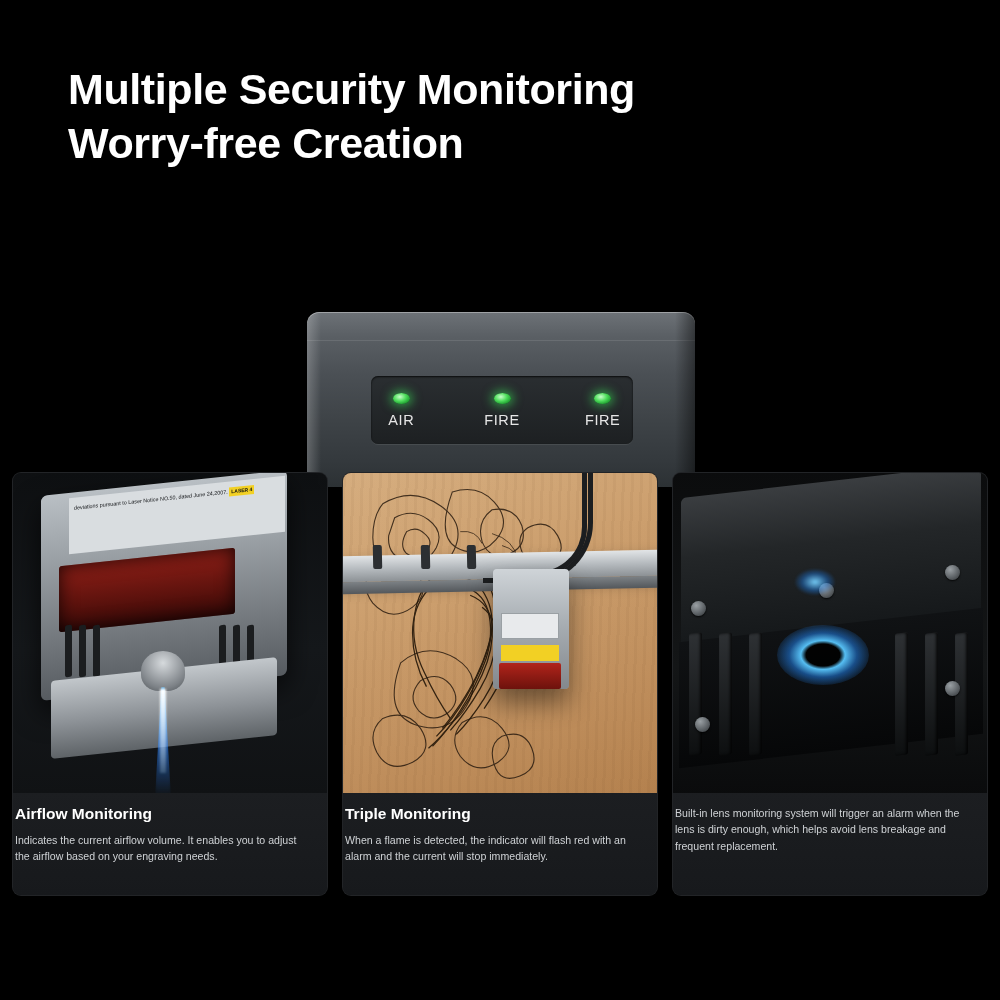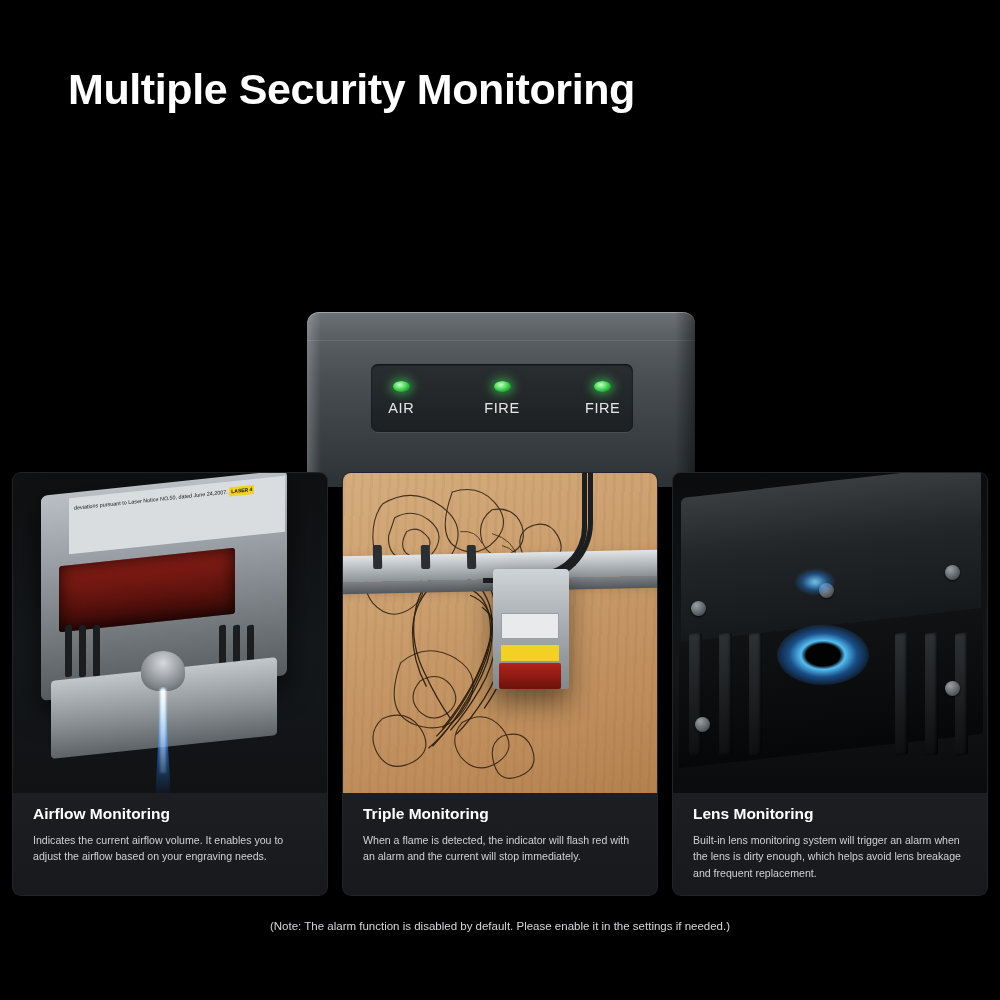--- a/index.html
+++ b/index.html
@@ -57,21 +57,21 @@
     content:"";
     position:absolute; right:0; top:0; width:20px; height:100%;
     background: linear-gradient(270deg, rgba(0,0,0,.45), rgba(0,0,0,0));
   }
   .device-topline {
     position:absolute; left:0; top:28px; width:100%; height:1px;
     background: rgba(255,255,255,.10);
   }
   .led-panel {
     position: absolute;
-    left: 64px; top: 52px;
+    left: 64px; top: 64px;
     width: 262px; height: 68px;
     border-radius: 7px;
     background: linear-gradient(180deg,#2a2e31 0%, #1d2022 100%);
     box-shadow: inset 0 1px 2px rgba(0,0,0,.8), 0 1px 0 rgba(255,255,255,.08);
     display: flex;
     align-items: center;
     justify-content: space-between;
     gap: 40px;
   }
   .led-cell { width: 78px; text-align: center; }
@@ -107,21 +107,21 @@
     background: #15171a;
     border: 1px solid rgba(255,255,255,.06);
   }
   .card-photo {
     position: absolute; left:0; top:0; width: 100%; height: 322px;
     overflow: hidden;
   }
   .card-text {
     position: absolute; left: 0; bottom: 0; width: 100%; height: 102px;
     background: linear-gradient(180deg,#1c1e21 0%, #17191c 100%);
-    padding: 12px 16px 0 20px;
+    padding: 12px 16px 0 2px;
   }
   .card-title {
     font-size: 15.5px;
     font-weight: bold;
     color: #ffffff;
     margin-bottom: 9px;
   }
   .card-desc {
     font-size: 10.6px;
     line-height: 1.55;
@@ -285,20 +285,21 @@
     color: #d6d8da;
   }
 </style>
 </head>
 <body>
 
 <div id="page">
 
   <div class="headline">
     <div>Multiple Security Monitoring</div>
+    <div>Worry-free Creation</div>
   </div>
 
   <div class="device-shadow"></div>
   <div class="device">
     <div class="device-topline"></div>
     <div class="led-panel">
 
       <div class="led-cell">
         <div class="led-dot"></div>
         <div class="led-label">AIR</div>
@@ -415,22 +416,20 @@
           <div class="screw" style="left:18px;  top:128px;"></div>
           <div class="screw" style="left:146px; top:110px;"></div>
           <div class="screw" style="left:272px; top:92px;"></div>
           <div class="screw" style="left:22px;  top:244px;"></div>
           <div class="screw" style="left:272px; top:208px;"></div>
           <div class="glow-small"></div>
           <div class="glow-big"></div>
         </div>
       </div>
       <div class="card-text">
-        <div class="card-title">Lens Monitoring</div>
         <div class="card-desc">Built-in lens monitoring system will trigger an alarm when the lens is dirty enough, which helps avoid lens breakage and frequent replacement.</div>
       </div>
     </div>
 
   </div>
 
-  <div class="footnote">(Note: The alarm function is disabled by default. Please enable it in the settings if needed.)</div>
 
 </div>
 
 </body></html>

